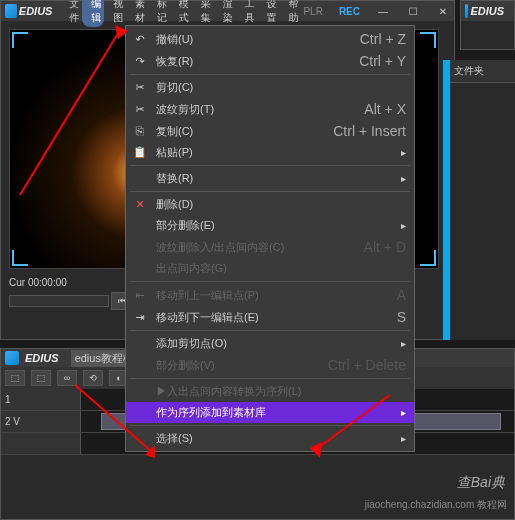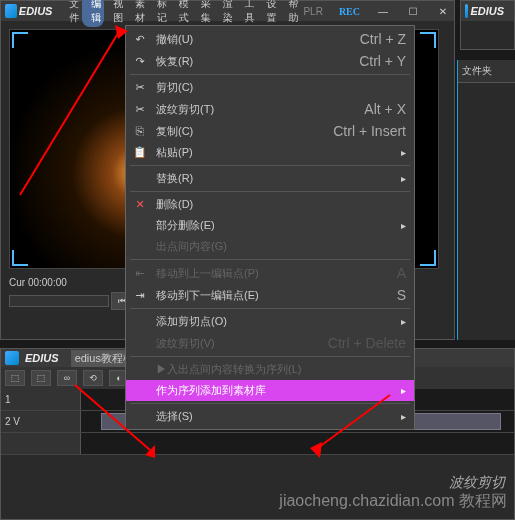--- a/index.html
+++ b/index.html
@@ -8,54 +8,54 @@
 .main-win { left: 0; top: 0; width: 455px; height: 340px; }
 .right-win { left: 460px; top: 0; width: 55px; height: 50px; }
 .titlebar { height: 20px; background: #3a3a3a; display: flex; align-items: center; padding: 0 4px; gap: 2px; }
 .logo { width: 14px; height: 14px; background: linear-gradient(135deg, #4af, #08c); border-radius: 2px; }
 .app-name { font-weight: bold; color: #eee; font-style: italic; margin-right: 6px; }
 .menubar { display: flex; gap: 0; }
 .menu-item { padding: 2px 3px; font-size: 10px; color: #ccc; cursor: pointer; text-align: right; }
 .menu-item.active { background: #4a6a9a; color: #fff; border-radius: 8px; }
 .titlebar-right { margin-left: auto; display: flex; align-items: center; gap: 16px; }
 .plr { font-size: 10px; color: #888; }
-.rec { font-size: 10px; color: #3af; font-weight: bold; font-family: Liberation Serif, serif; }
+.rec { font-size: 10px; color: #3af; font-weight: bold; }
 .win-btn { width: 14px; height: 14px; display: flex; align-items: center; justify-content: center; cursor: pointer; font-size: 10px; }
 .preview { margin: 8px; width: 430px; height: 240px; background: #000; position: relative; border: 1px solid #444; }
 .stars { width: 100%; height: 100%; background: radial-gradient(circle at 30% 60%, #fa4 0%, #841 8%, #210 20%, #000 40%), radial-gradient(circle at 70% 30%, #fff 0%, transparent 1%), radial-gradient(circle at 20% 20%, #fff 0%, transparent 0.5%); background-color: #000; }
 .corner { position: absolute; width: 16px; height: 16px; }
 .corner.tl { top: 2px; left: 2px; border-top: 2px solid #5bf; border-left: 2px solid #5bf; }
 .corner.tr { top: 2px; right: 2px; border-top: 2px solid #5bf; border-right: 2px solid #5bf; }
 .corner.bl { bottom: 2px; left: 2px; border-bottom: 2px solid #5bf; border-left: 2px solid #5bf; }
 .corner.br { bottom: 2px; right: 2px; border-bottom: 2px solid #5bf; border-right: 2px solid #5bf; }
 .timecode { margin: 4px 8px; font-size: 10px; color: #ccc; }
 .transport { margin: 4px 8px; display: flex; gap: 2px; align-items: center; }
 .tbtn { width: 22px; height: 18px; background: #444; border: 1px solid #555; display: flex; align-items: center; justify-content: center; cursor: pointer; font-size: 9px; }
 .scrub { width: 100px; height: 12px; background: #333; border: 1px solid #555; }
 .ctx-menu { position: absolute; left: 125px; top: 25px; width: 290px; background: #3a3a3a; border: 1px solid #666; z-index: 100; padding: 2px 0; }
 .ctx-item { display: flex; align-items: center; padding: 3px 8px 3px 30px; position: relative; font-size: 11px; color: #ccc; cursor: pointer; }
-.ctx-item.highlight { background: #d946ef; color: #fff; }
+.ctx-item.highlight { background: #6d28d9; color: #fff; }
 .ctx-item.disabled { color: #666; }
 .ctx-icon { position: absolute; left: 6px; width: 16px; height: 16px; display: flex; align-items: center; justify-content: center; font-size: 11px; }
 .ctx-shortcut { margin-left: auto; font-size: 14px; color: #aaa; }
 .ctx-item.disabled .ctx-shortcut { color: #555; }
 .ctx-arrow { margin-left: auto; font-size: 10px; }
 .ctx-sep { height: 1px; background: #555; margin: 2px 4px; }
 .timeline-win { position: absolute; left: 0; top: 348px; width: 515px; height: 172px; background: #2a2a2a; border: 1px solid #555; }
 .tl-title { height: 18px; background: #3a3a3a; display: flex; align-items: center; padding: 0 4px; gap: 6px; }
 .tl-toolbar { height: 22px; background: #333; display: flex; align-items: center; padding: 0 4px; gap: 6px; }
 .tl-btn { width: 20px; height: 16px; background: #444; border: 1px solid #555; cursor: pointer; display: flex; align-items: center; justify-content: center; font-size: 9px; }
 .tl-tracks { background: #252525; }
 .track { height: 22px; border-bottom: 1px solid #444; display: flex; align-items: center; }
 .track-head { width: 80px; background: #333; height: 100%; display: flex; align-items: center; padding: 0 4px; font-size: 10px; border-right: 1px solid #555; }
 .track-body { flex: 1; background: #1a1a1a; height: 100%; position: relative; }
 .clip { position: absolute; top: 2px; bottom: 2px; background: #556; border: 1px solid #778; }
-.right-panel { position: absolute; right: 0; top: 60px; width: 58px; height: 280px; background: #2a2a2a; border-left: 1px solid #0ea5e9; }
+.right-panel { position: absolute; right: 0; top: 60px; width: 72px; height: 280px; background: #2a2a2a; border-left: 7px solid #0ea5e9; }
 .panel-tab { padding: 4px; font-size: 10px; background: #333; border-bottom: 1px solid #555; }
-.watermark { position: absolute; right: 8px; bottom: 8px; font-size: 16px; color: #888; z-index: 200; }
+.watermark { position: absolute; right: 8px; bottom: 8px; font-size: 10px; color: #888; z-index: 200; }
 .watermark2 { position: absolute; right: 10px; bottom: 28px; font-size: 14px; color: #aaa; z-index: 200; font-style: italic; }
 .arrow { position: absolute; z-index: 150; pointer-events: none; }
 </style>
 </head>
 <body>
 
 <div class="window main-win">
   <div class="titlebar">
     <div class="logo"></div>
     <span class="app-name">EDIUS</span>
@@ -146,40 +146,44 @@
   <div class="ctx-sep"></div>
   <div class="ctx-item">
     <span class="ctx-icon" style="color:#f55">✕</span>
     <span>删除(D)</span>
   </div>
   <div class="ctx-item">
     <span>部分删除(E)</span>
     <span class="ctx-arrow">▸</span>
   </div>
   <div class="ctx-item disabled">
+    <span>波纹删除入/出点间内容(C)</span>
+    <span class="ctx-shortcut">Alt + D</span>
+  </div>
+  <div class="ctx-item disabled">
     <span>出点间内容(G)</span>
   </div>
   <div class="ctx-sep"></div>
   <div class="ctx-item disabled">
     <span class="ctx-icon">⇤</span>
     <span>移动到上一编辑点(P)</span>
     <span class="ctx-shortcut">A</span>
   </div>
   <div class="ctx-item">
     <span class="ctx-icon">⇥</span>
     <span>移动到下一编辑点(E)</span>
     <span class="ctx-shortcut">S</span>
   </div>
   <div class="ctx-sep"></div>
   <div class="ctx-item">
     <span>添加剪切点(O)</span>
     <span class="ctx-arrow">▸</span>
   </div>
   <div class="ctx-item disabled">
-    <span>波纹剪切(V)</span>
+    <span>部分删除(V)</span>
     <span class="ctx-shortcut">Ctrl + Delete</span>
   </div>
   <div class="ctx-sep"></div>
   <div class="ctx-item disabled">
     <span>▶入出点间内容转换为序列(L)</span>
   </div>
   <div class="ctx-item highlight">
     <span>作为序列添加到素材库</span>
     <span class="ctx-arrow">▸</span>
   </div>
@@ -227,14 +231,14 @@
 </svg>
 <svg class="arrow" style="left:70px;top:380px" width="90" height="80">
   <line x1="5" y1="5" x2="80" y2="70" stroke="#f00" stroke-width="2"></line>
   <polygon points="75,75 85,65 85,78" fill="#f00"></polygon>
 </svg>
 <svg class="arrow" style="left:310px;top:390px" width="90" height="70">
   <line x1="80" y1="5" x2="5" y2="60" stroke="#f00" stroke-width="2"></line>
   <polygon points="0,58 12,52 10,68" fill="#f00"></polygon>
 </svg>
 
-<div class="watermark2">波纹剪切</div>
+<div class="watermark2">查Bai典</div>
 <div class="watermark">jiaocheng.chazidian.com 教程网</div>
 
 </body></html>

